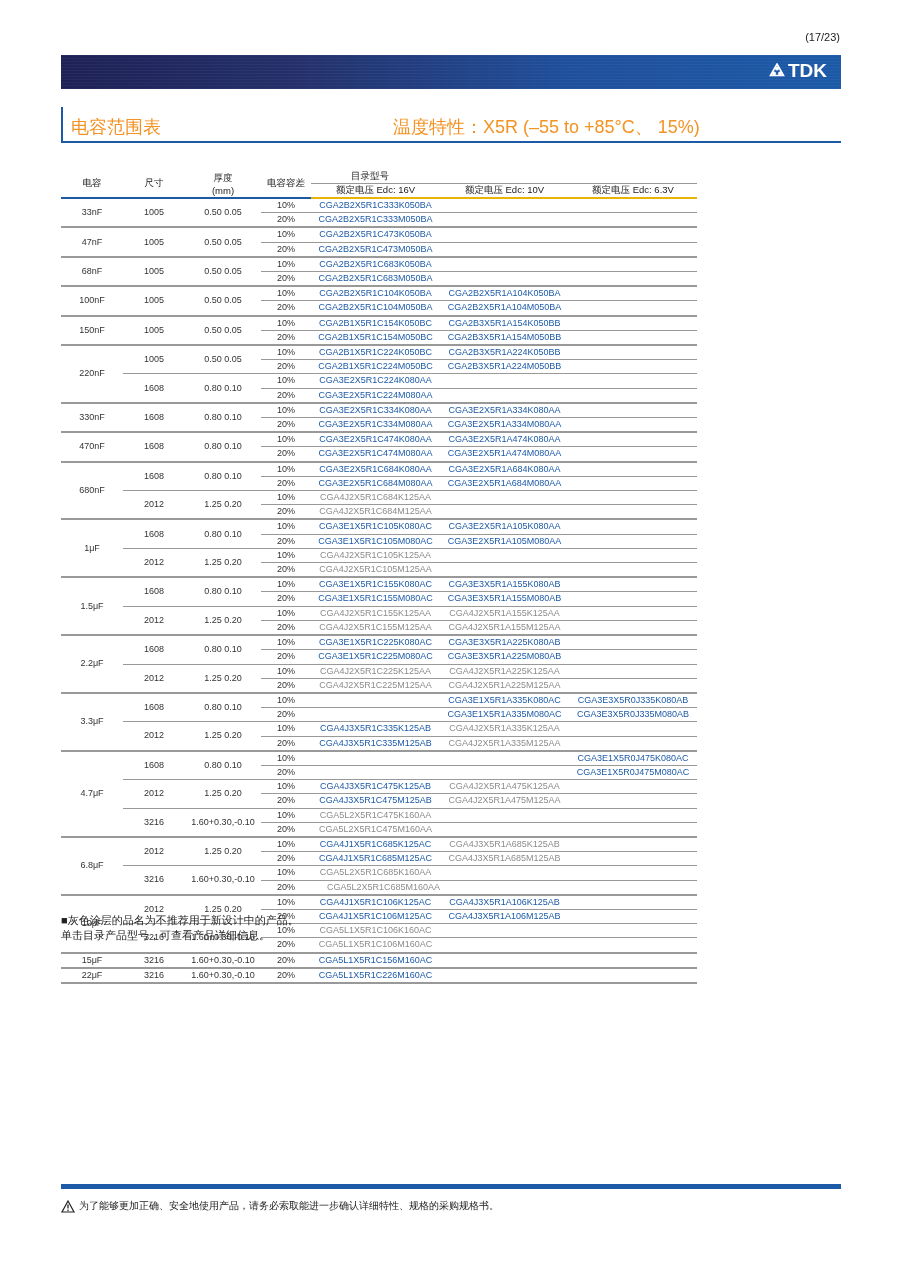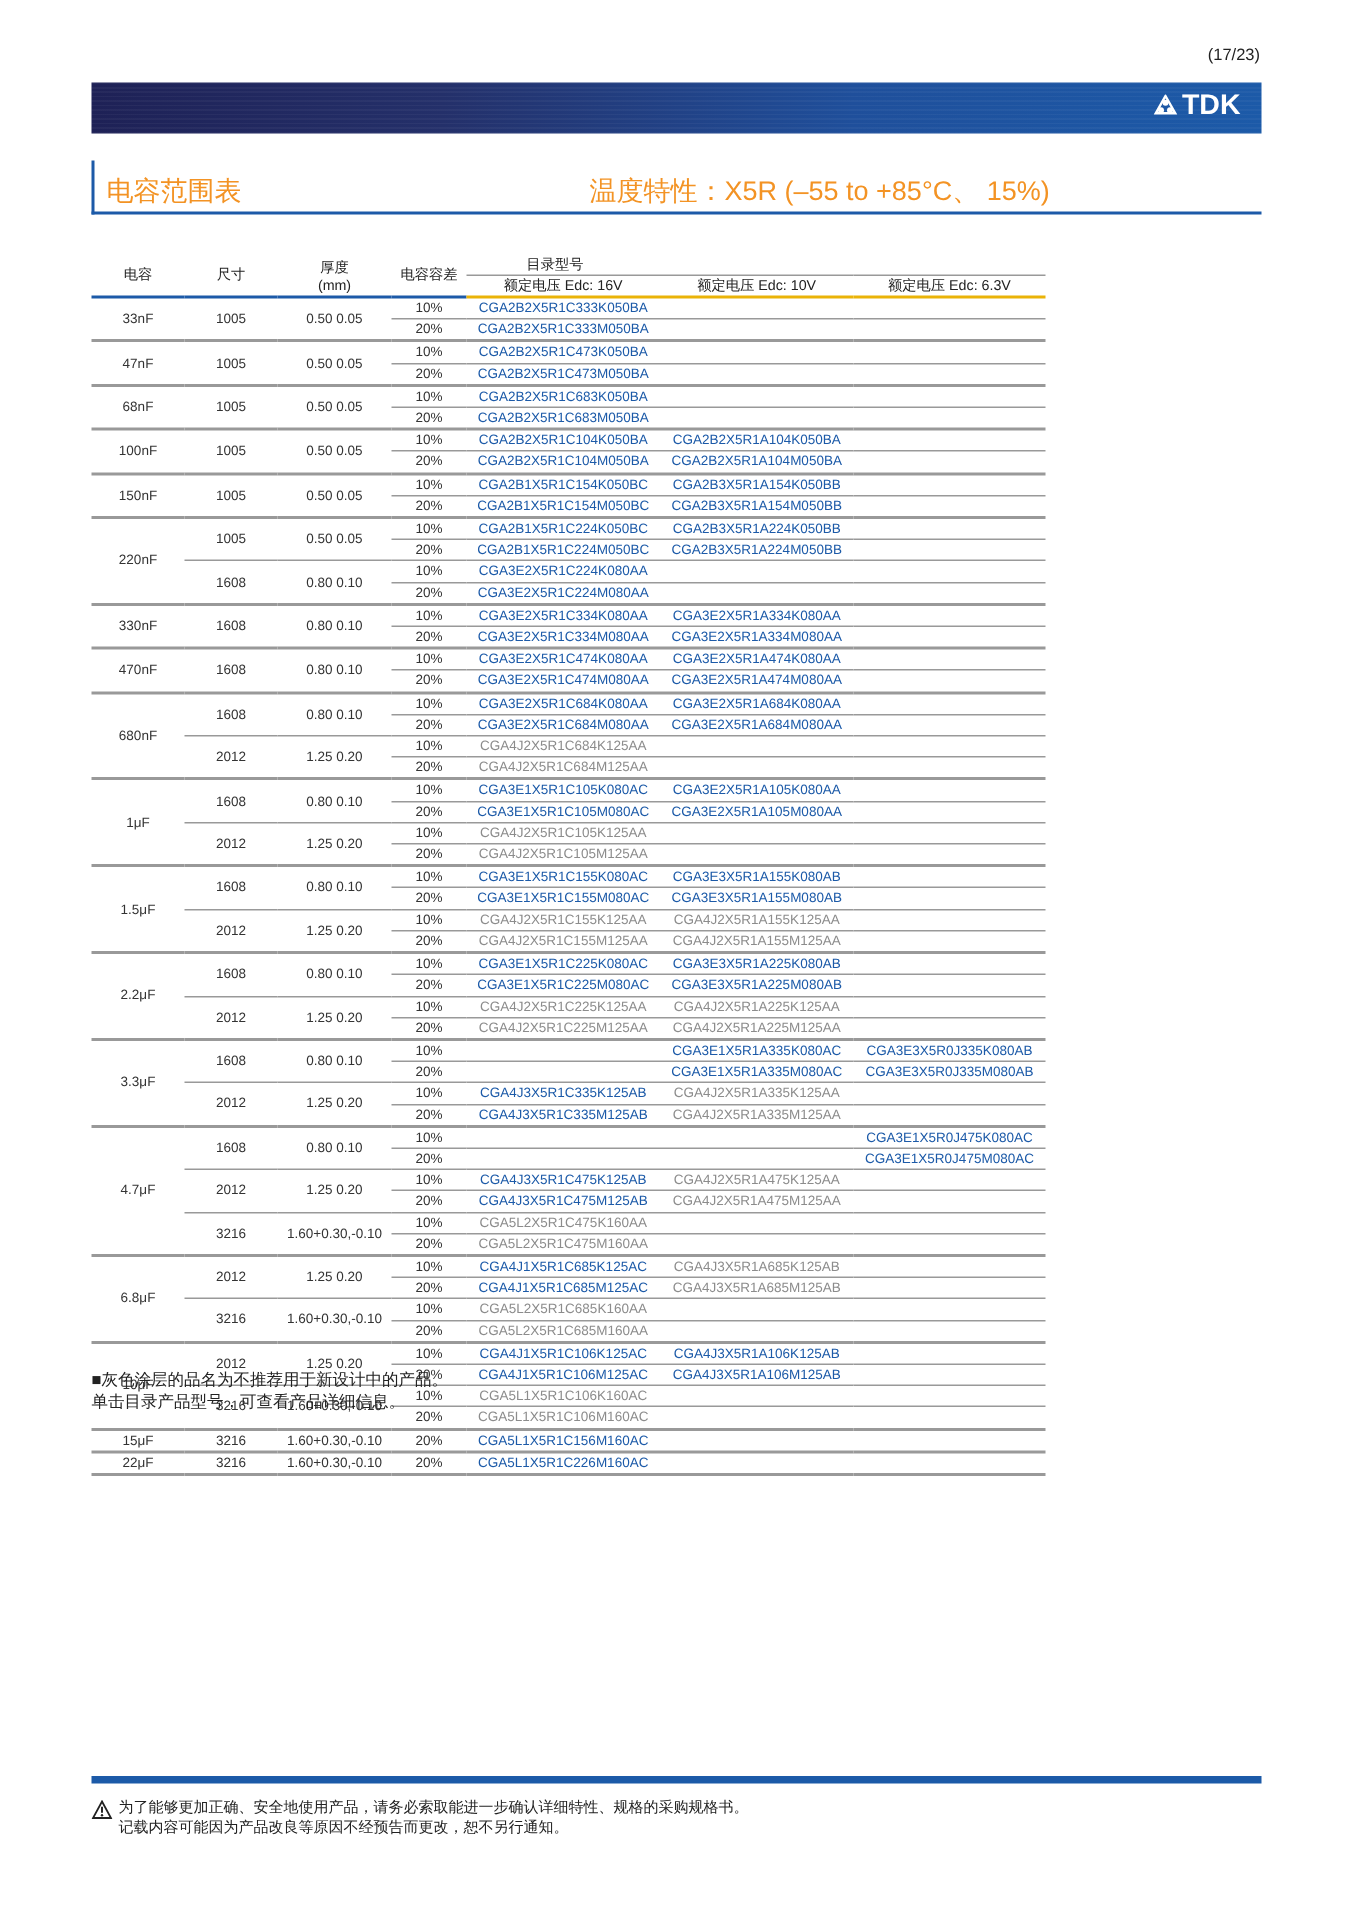--- a/index.html
+++ b/index.html
@@ -428,21 +428,21 @@
       <tr>
         <td rowspan="2" class="size-cell">3216</td>
         <td rowspan="2" class="thick-cell">1.60+0.30,-0.10</td>
         <td class="tol">10%</td>
         <td class="pn grey" style="cursor: pointer;">CGA5L2X5R1C685K160AA</td>
         <td class="pn"></td>
         <td class="pn"></td>
       </tr>
       <tr class="last">
         <td class="tol">20%</td>
-        <td class="pn grey" style="cursor: pointer;">CGA5L2X5R1C685M160AA</td>
+        <td class="pn grey" style="cursor: pointer; text-align: right;">CGA5L2X5R1C685M160AA</td>
         <td class="pn"></td>
         <td class="pn"></td>
       </tr>
       <tr>
         <td rowspan="4" class="cap-cell">10μF</td>
         <td rowspan="2" class="size-cell" style="border-bottom: 1px solid rgb(153, 153, 153);">2012</td>
         <td rowspan="2" class="thick-cell" style="border-bottom: 1px solid rgb(153, 153, 153);">1.25  0.20</td>
         <td class="tol">10%</td>
         <td class="pn" style="cursor: pointer;">CGA4J1X5R1C106K125AC</td>
         <td class="pn" style="cursor: pointer;">CGA4J3X5R1A106K125AB</td>
@@ -496,17 +496,16 @@
 
 <div class="footer-bar"></div>
 <div class="footer-warn">
   <svg viewBox="0 0 14 13">
     <polygon points="7,1 13,12 1,12" fill="none" stroke="#222" stroke-width="1.2"></polygon>
     <line x1="7" y1="4.5" x2="7" y2="8.5" stroke="#222" stroke-width="1.3"></line>
     <circle cx="7" cy="10.2" r="0.8" fill="#222"></circle>
   </svg>
   <div>
     <div>为了能够更加正确、安全地使用产品，请务必索取能进一步确认详细特性、规格的采购规格书。</div>
-    <div>记载内容可能因为产品改良等原因不经预告而更改，恕不另行通知。</div>
   </div>
 </div>
 
 <div class="doc-id">20210311 / mlcc_automotive_general_zh</div>
 
 </body></html>

